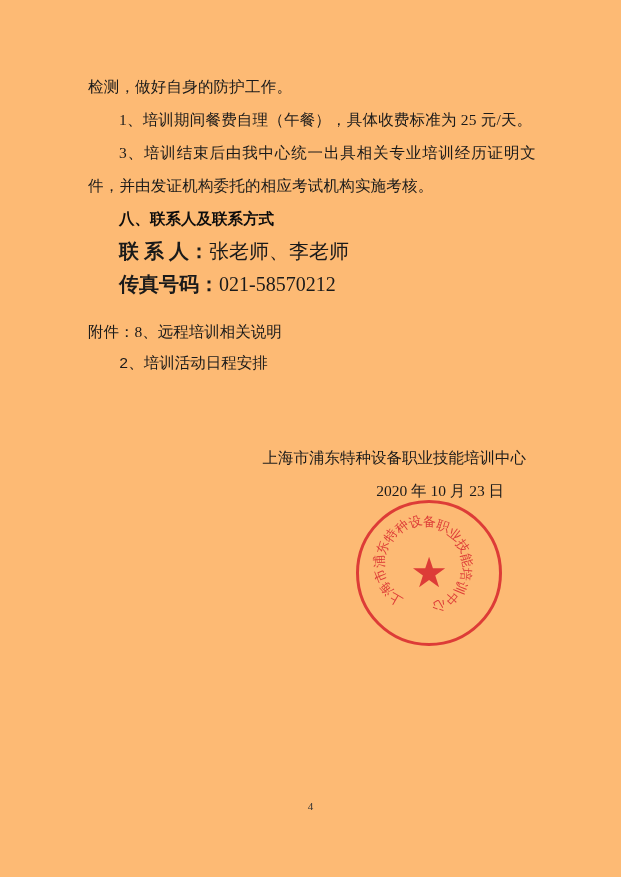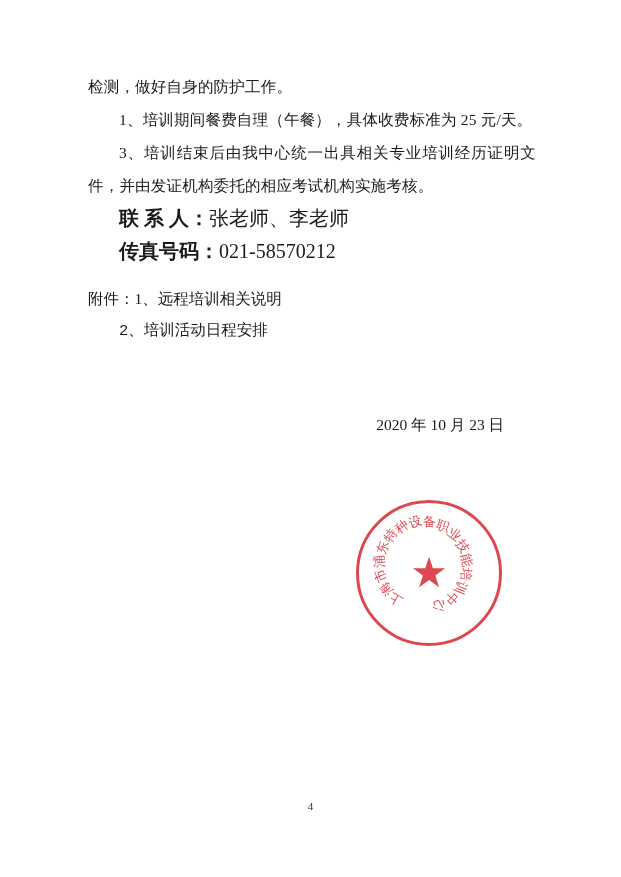--- a/index.html
+++ b/index.html
@@ -7,21 +7,21 @@
     padding: 0;
     background: #8a8a8a;
   }
   body {
     font-family: "Liberation Serif", "DejaVu Serif", serif;
   }
   .page {
     position: relative;
     width: 621px;
     height: 877px;
-    background: #ffffff;
+    background: #fdba74;
     overflow: hidden;
     box-sizing: border-box;
   }
   .content {
     position: absolute;
     left: 88px;
     top: 70px;
     width: 448px;
   }
   .para {
@@ -136,32 +136,34 @@
 
   <div class="content">
 
     <p class="para">检测，做好自身的防护工作。</p>
 
 
     <p class="para indent">1、培训期间餐费自理（午餐），具体收费标准为 25 元/天。</p>
 
     <p class="para indent">3、培训结束后由我中心统一出具相关专业培训经历证明文件，并由发证机构委托的相应考试机构实施考核。</p>
 
+    <p class="heading">八、联系人及联系方式</p>
 
     <p class="contact-line"><span class="contact-label">联 系 人：</span><span>张老师、李老师</span></p>
 
 
     <p class="contact-line"><span class="contact-label">传真号码：</span><span>021-58570212</span></p>
 
     <div class="gap-small"></div>
 
-    <p class="attach">附件：1、远程培训相关说明</p>
+    <p class="attach">附件：8、远程培训相关说明</p>
     <p class="attach-sub">2、培训活动日程安排</p>
 
     <div class="signature-block">
+      <p class="sig-line">上海市浦东特种设备职业技能培训中心</p>
       <p class="sig-line sig-date">2020 年 10 月 23 日</p>
     </div>
 
   </div>
 
   <div class="stamp">
     <div class="stamp-text">
         <span style="transform: translate(-32px, 37.0333px) rotate(-150deg);">上</span>
         <span style="transform: translate(-45.0957px, 26.286px) rotate(-131.25deg);">海</span>
         <span style="transform: translate(-54.0417px, 11.8995px) rotate(-112.5deg);">市</span>

